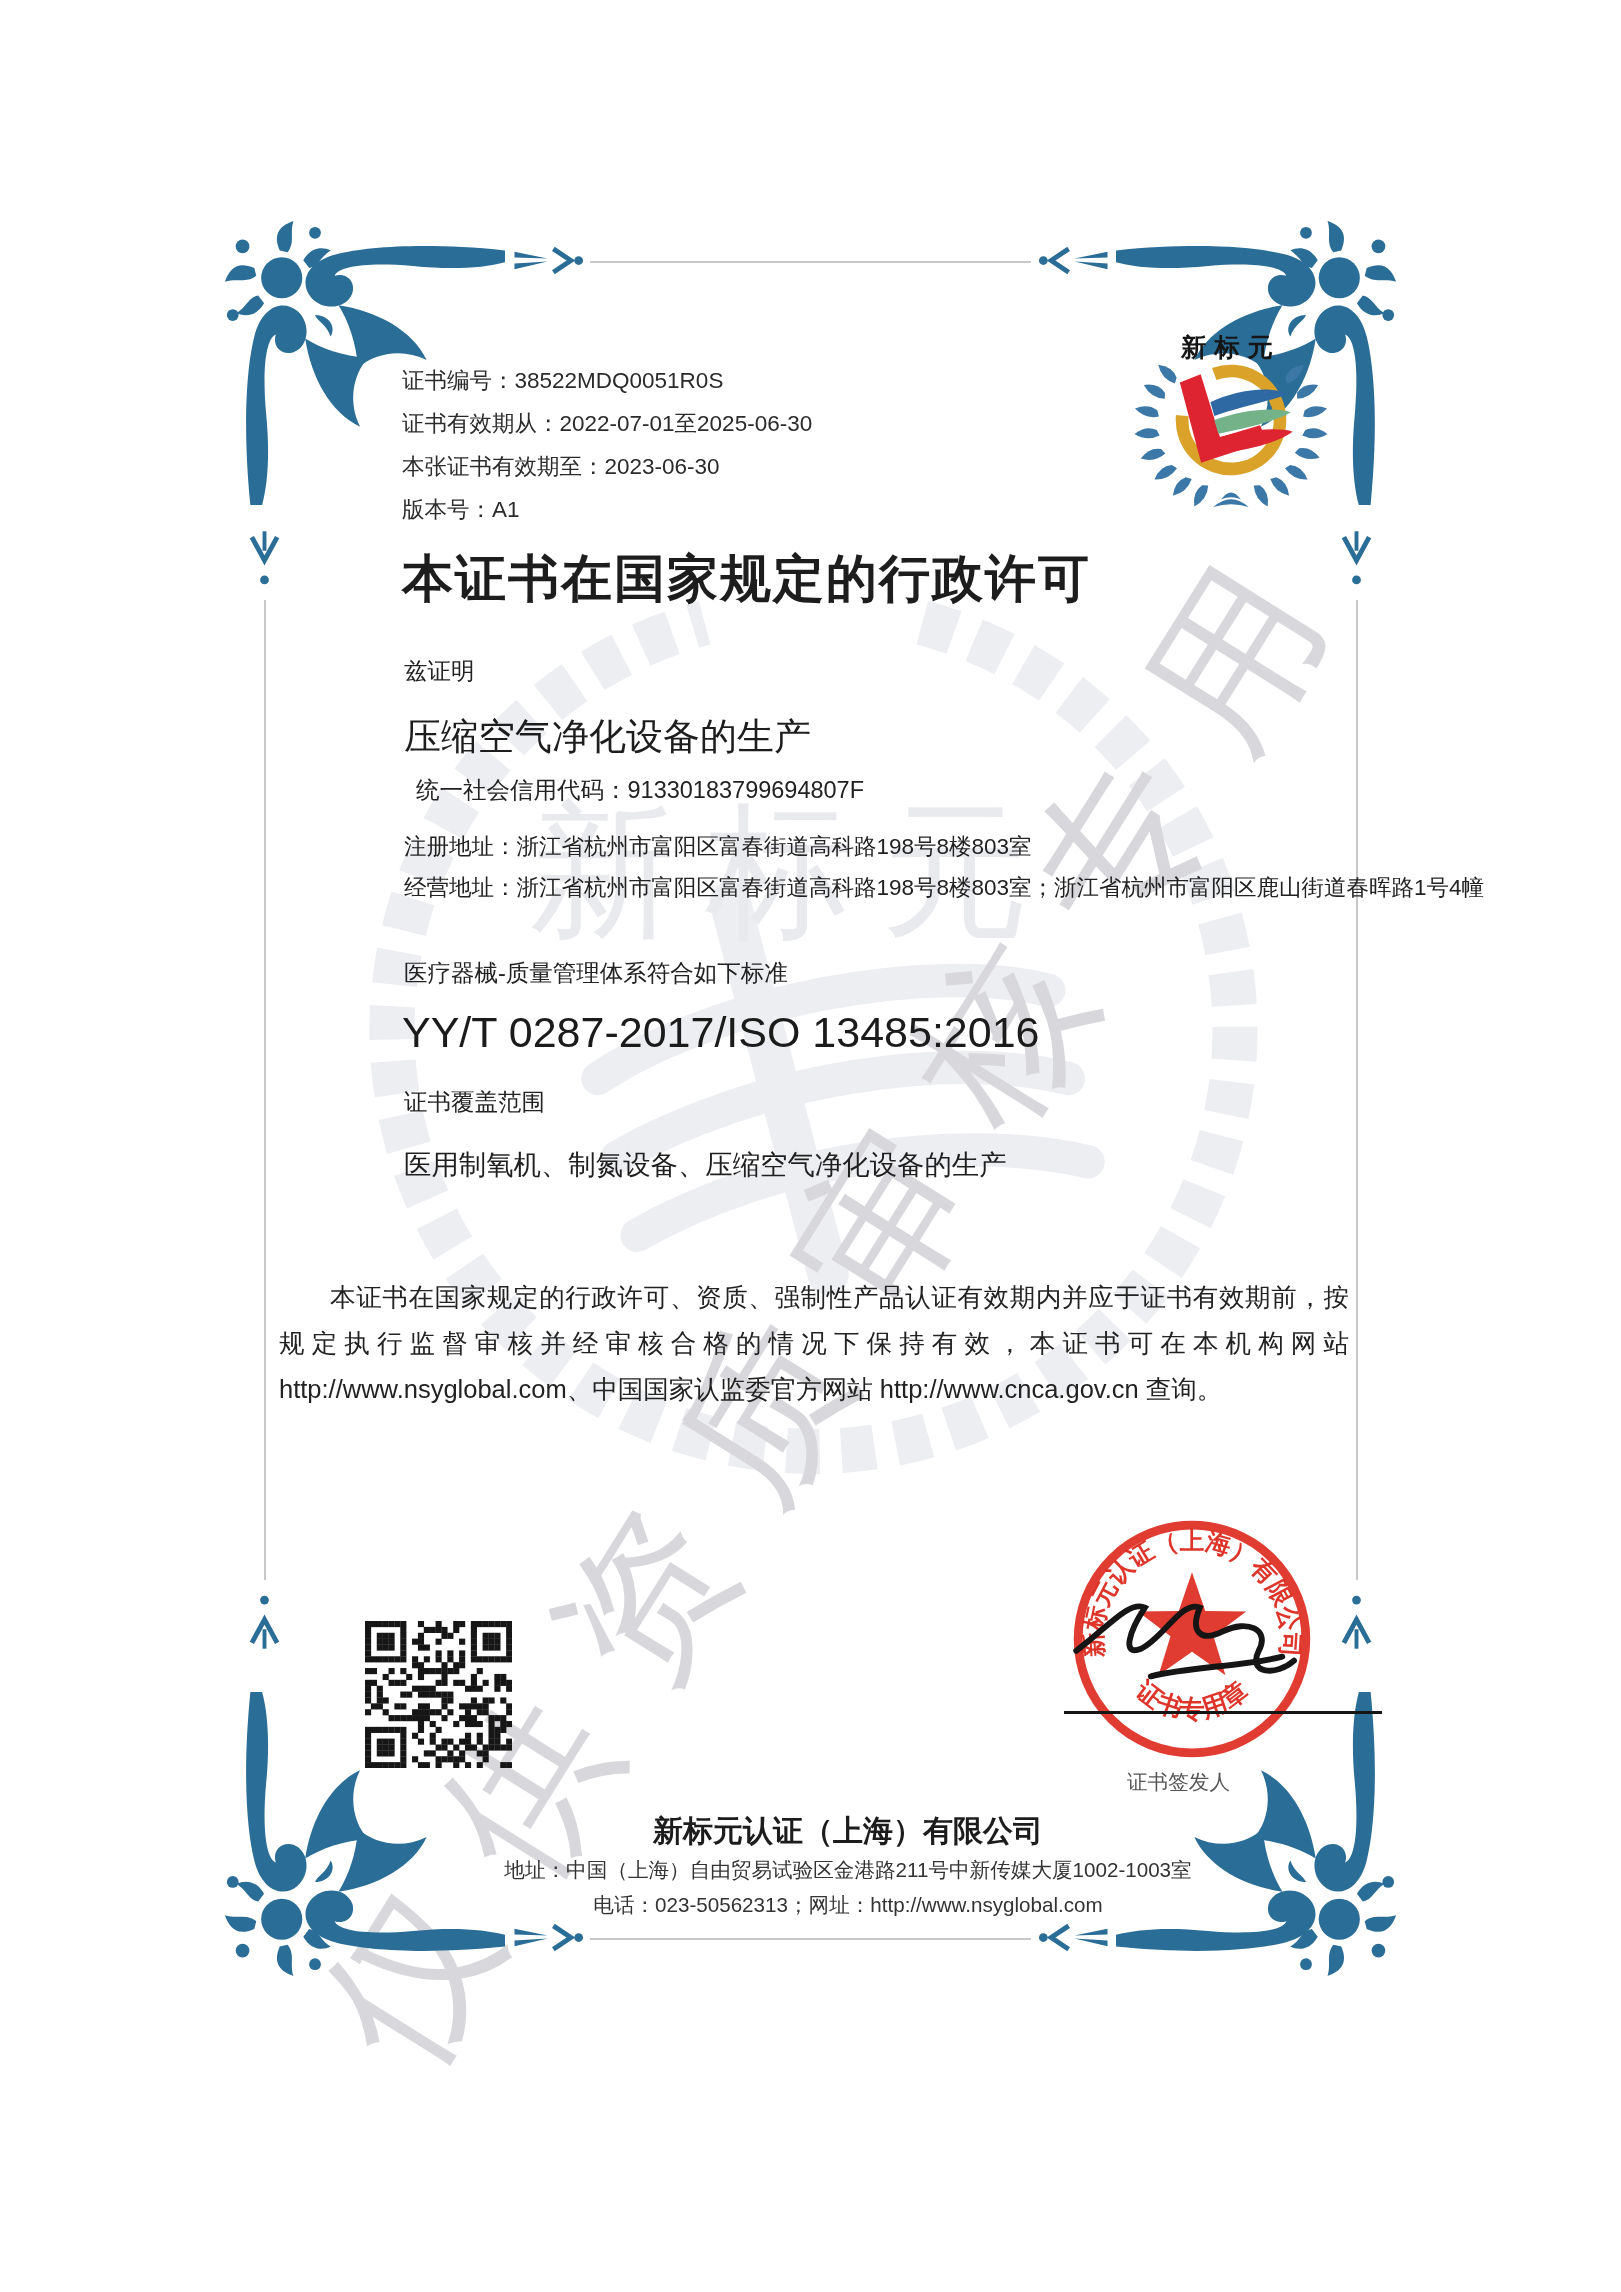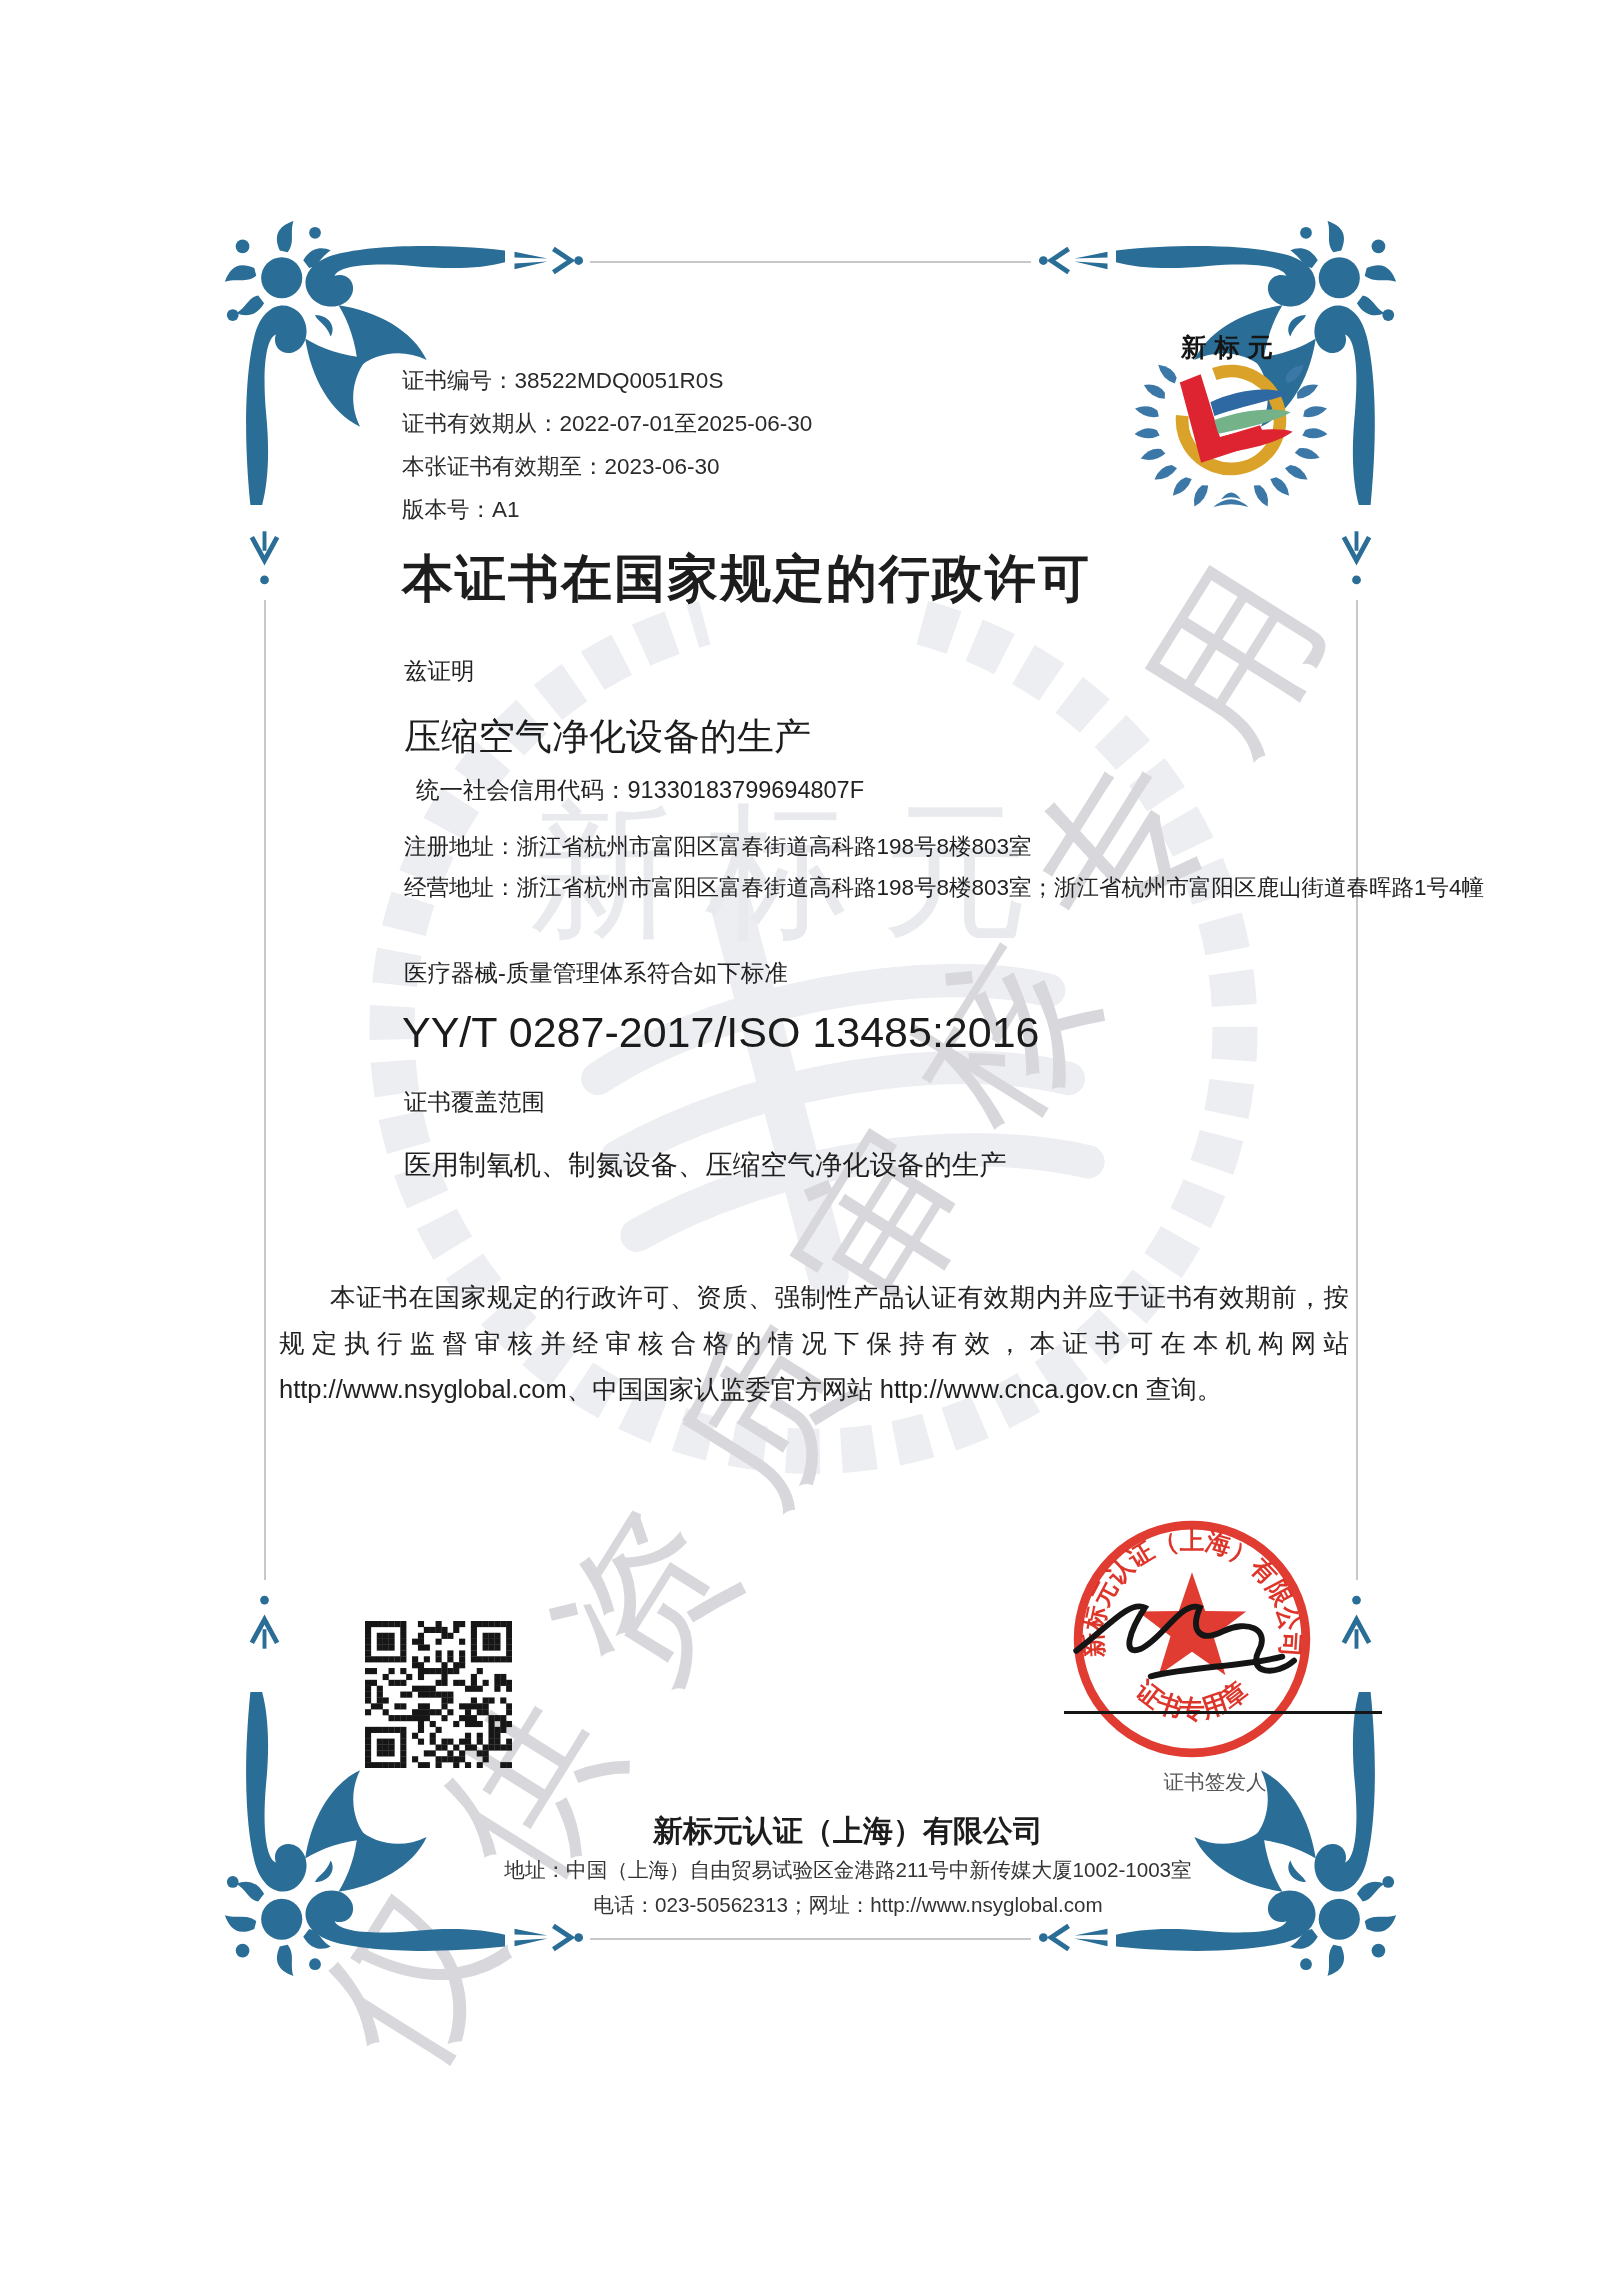--- a/index.html
+++ b/index.html
@@ -43,21 +43,21 @@
   .scope-label{left:404px;top:1086px;font-size:23.5px;z-index:2;}
   .scope-text{left:404px;top:1147px;font-size:27.4px;color:#1f1f1f;z-index:2;}
   .notice{
     left:279px;top:1274px;width:1070px;z-index:2;
     font-size:25.5px;line-height:46px;text-align:justify;text-indent:2em;color:#222;
   }
   
   .qr{left:365px;top:1621px;width:147px;height:147px;z-index:2;}
   .seal{left:1035px;top:1482px;width:314px;height:314px;z-index:3;}
   .sig-line{left:1064px;top:1711px;width:318px;height:2.9px;background:#151515;z-index:4;}
-  .signer{left:1127px;top:1768px;width:176px;text-align:center;font-size:20.6px;color:#555;z-index:4;}
+  .signer{left:1127px;top:1768px;width:176px;text-align:left;font-size:20.6px;color:#555;z-index:4;}
   .footer{left:294px;top:1809px;width:1108px;text-align:center;z-index:2;}
   .footer .f-company{font-size:30px;font-weight:600;color:#1c1c1c;line-height:43px;}
   .footer .f-address{font-size:20.6px;color:#333;line-height:35px;}
   .footer .f-contact{font-size:20.6px;color:#333;line-height:35px;}
 </style>
 </head>
 <body>
 
 <div id="page">
 

